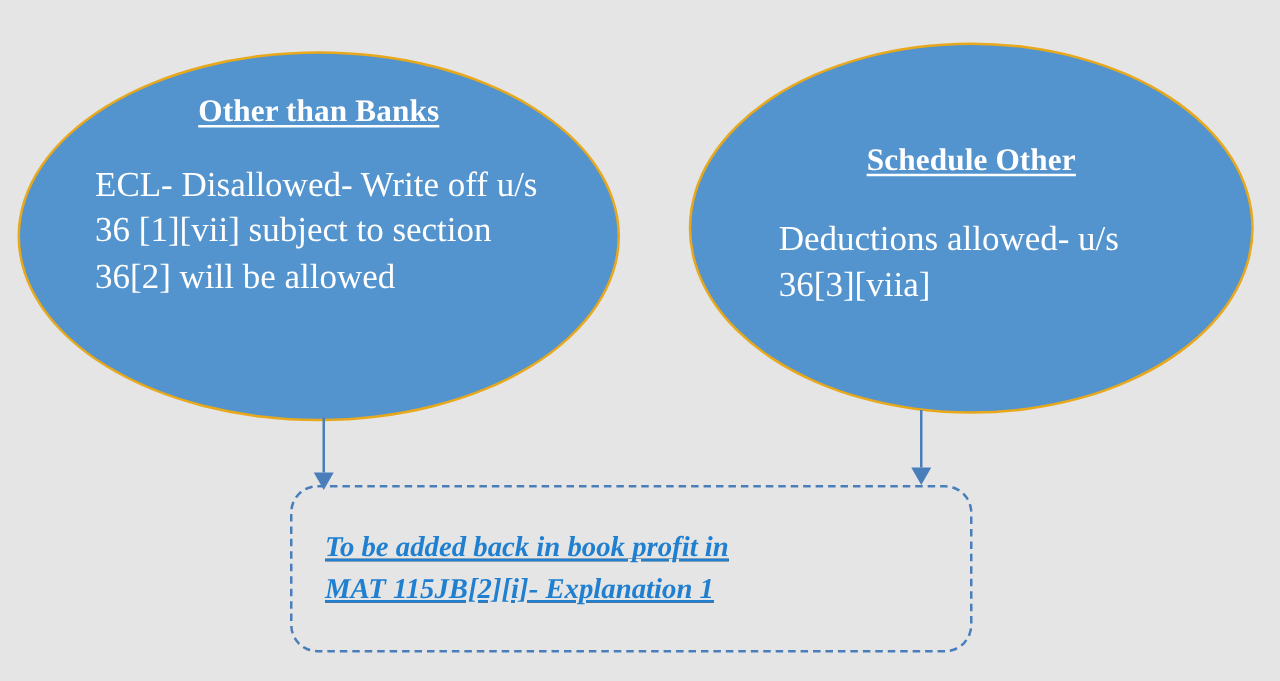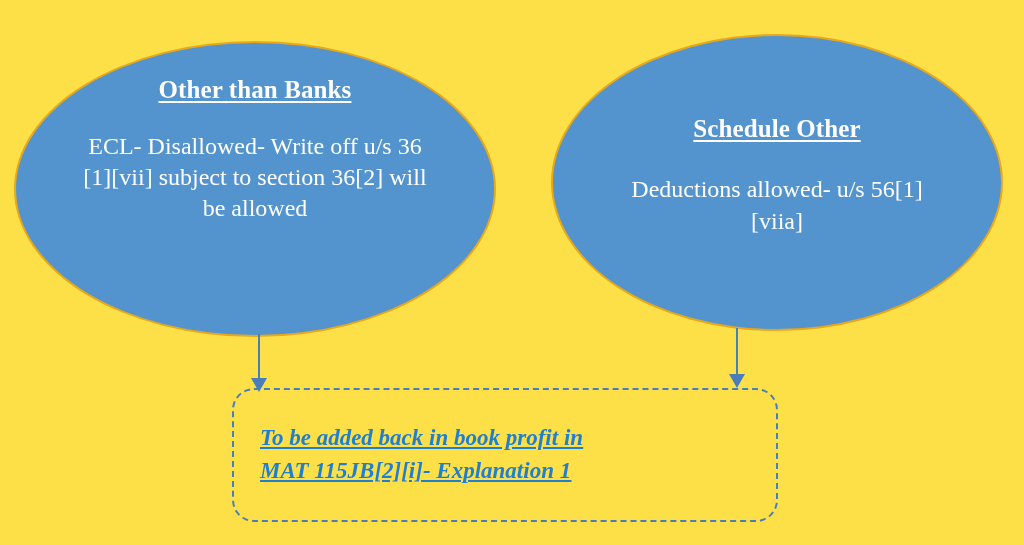--- a/index.html
+++ b/index.html
@@ -10,21 +10,21 @@
   body {
     width: 1024px;
     height: 545px;
     overflow: hidden;
     font-family: "Liberation Serif", "DejaVu Serif", serif;
   }
   #canvas {
     position: relative;
     width: 1024px;
     height: 545px;
-    background: #fde047;
+    background: #e5e5e5;
   }
 
   
   .ellipse {
     position: absolute;
     box-sizing: border-box;
     border-radius: 50%;
     background: #5394CE;
     border: 2px solid #E8A81C;
     display: flex;
@@ -50,25 +50,25 @@
   .ellipse-title {
     font-size: 25px;
     font-weight: bold;
     text-decoration: underline;
     text-underline-offset: 3px;
     line-height: 1.2;
     letter-spacing: 0.1px;
     white-space: nowrap;
   }
   .ellipse-body {
-    font-size: 24px;
+    font-size: 28px;
     font-weight: normal;
     line-height: 1.30;
     margin-top: 26px;
-    text-align: center;
+    text-align: left;
   }
   #ellipse-right .ellipse-body {
     margin-top: 30px;
     line-height: 1.32;
   }
 
   
   .connector {
     position: absolute;
   }
@@ -107,21 +107,21 @@
 
 <div id="canvas">
 
   <div class="ellipse" id="ellipse-left">
     <div class="ellipse-title">Other than Banks</div>
     <div class="ellipse-body">ECL- Disallowed-  Write off u/s 36 [1][vii] subject to section 36[2] will be allowed</div>
   </div>
 
   <div class="ellipse" id="ellipse-right">
     <div class="ellipse-title">Schedule Other</div>
-    <div class="ellipse-body">Deductions allowed- u/s 56[1][viia]</div>
+    <div class="ellipse-body">Deductions allowed- u/s 36[3][viia]</div>
   </div>
 
   <svg class="connector" style="left:238px; top:334px; width:42px; height:62px;" viewBox="0 0 42 62" xmlns="http://www.w3.org/2000/svg">
     <line x1="21" y1="0" x2="21" y2="44" stroke="#4A7EBB" stroke-width="2"></line>
     <polygon points="13,44 29,44 21,58" fill="#4A7EBB"></polygon>
   </svg>
 
   <svg class="connector" style="left:716px; top:328px; width:42px; height:64px;" viewBox="0 0 42 64" xmlns="http://www.w3.org/2000/svg">
     <line x1="21" y1="0" x2="21" y2="46" stroke="#4A7EBB" stroke-width="2"></line>
     <polygon points="13,46 29,46 21,60" fill="#4A7EBB"></polygon>

